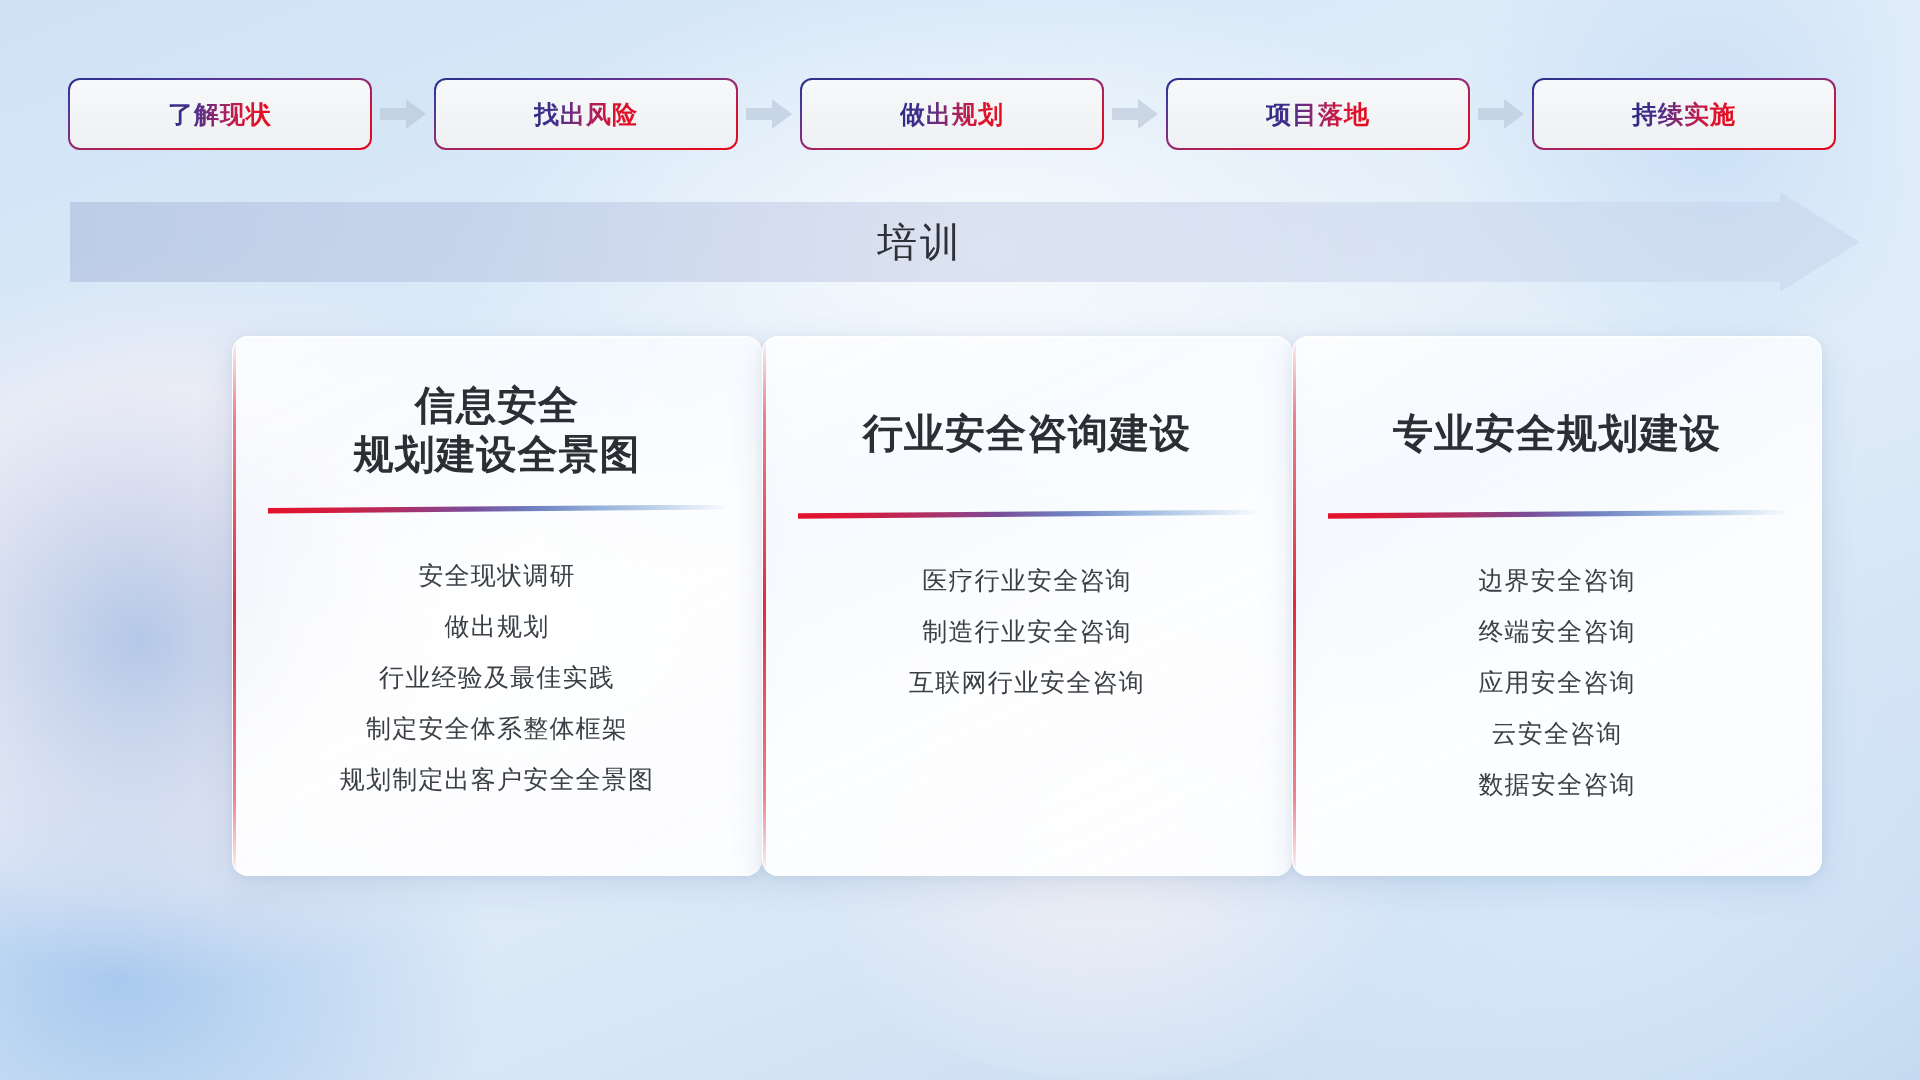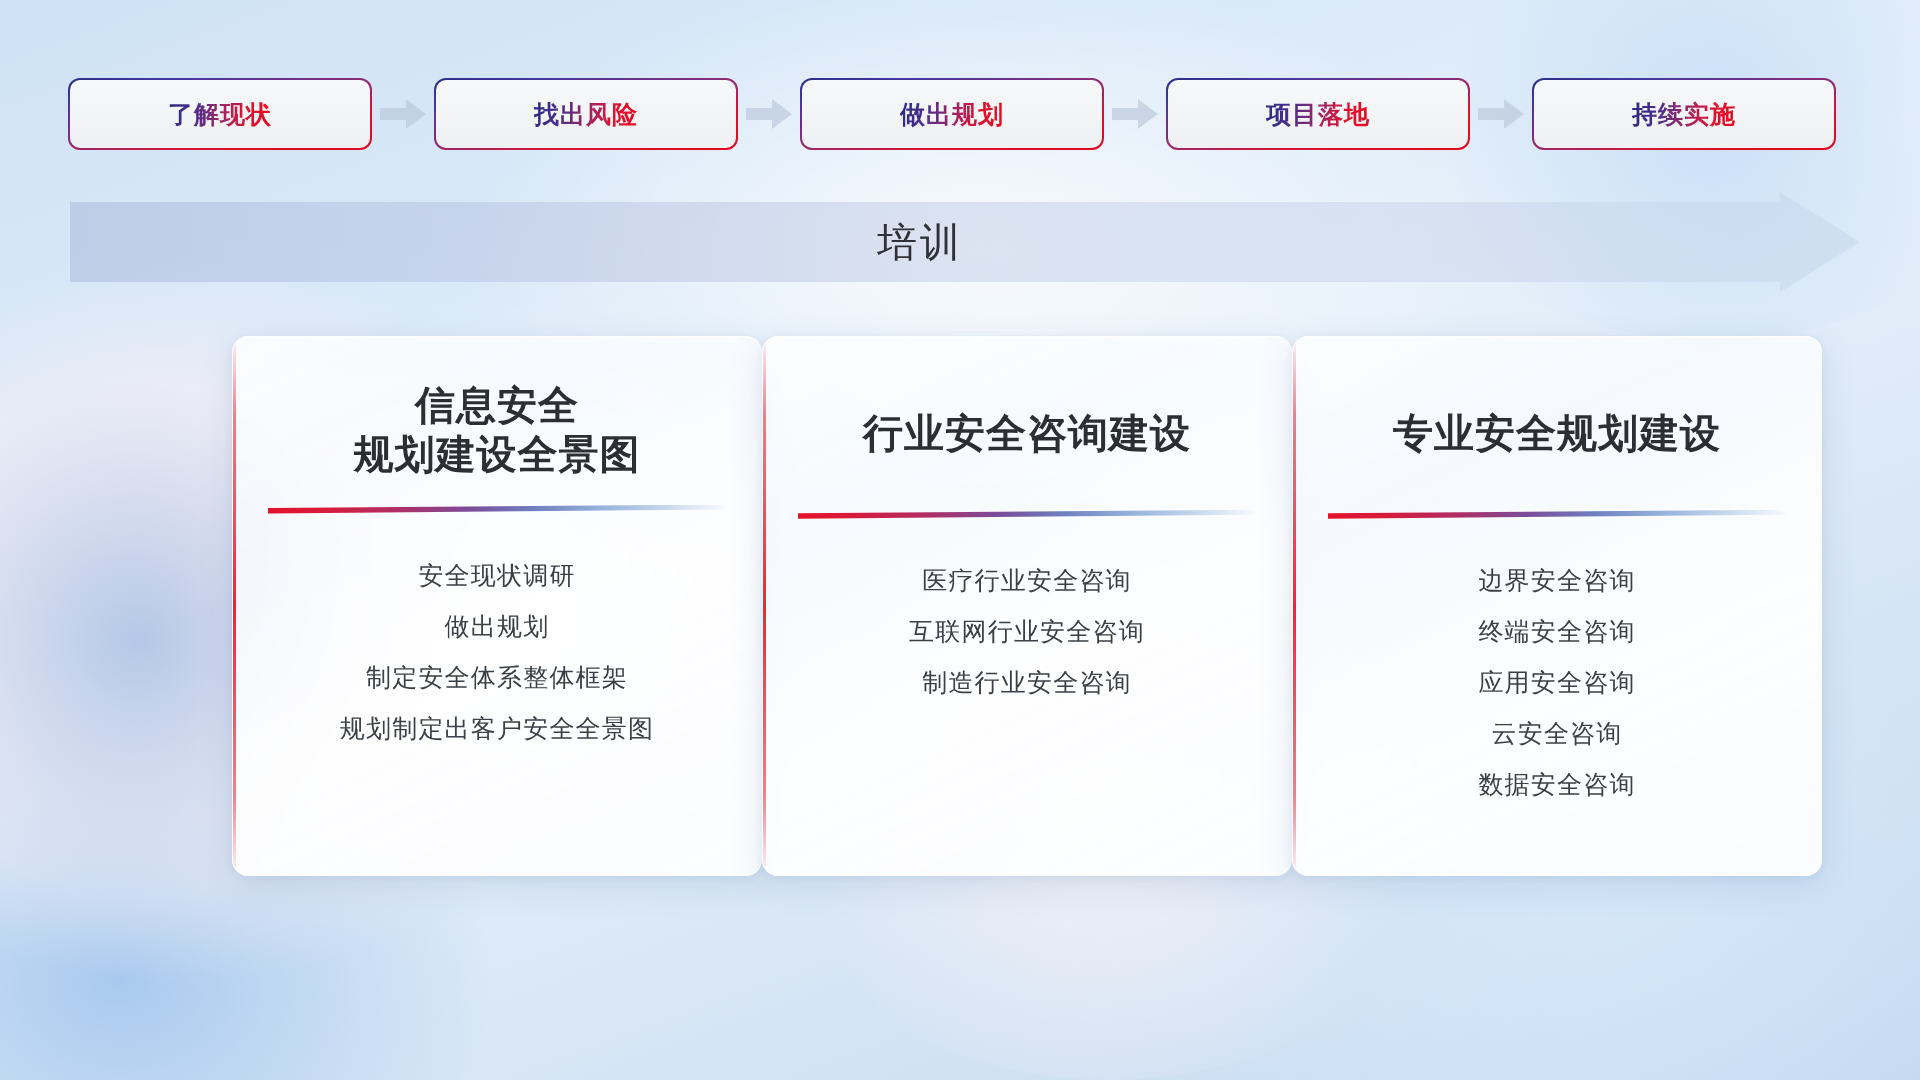--- a/index.html
+++ b/index.html
@@ -308,34 +308,35 @@
 
     <div class="card">
       <div class="card-title two-line">信息安全
 规划建设全景图</div>
       <div class="card-divider">
         <div class="bar"></div>
       </div>
       <div class="card-list">
         <div class="card-list-item">安全现状调研</div>
         <div class="card-list-item">做出规划</div>
+        <div class="card-list-item">行业经验及最佳实践</div>
         <div class="card-list-item">制定安全体系整体框架</div>
         <div class="card-list-item">规划制定出客户安全全景图</div>
       </div>
     </div>
 
     <div class="card">
       <div class="card-title" style="margin-top:72px;">行业安全咨询建设</div>
       <div class="card-divider" style="margin-top:52px;">
         <div class="bar"></div>
       </div>
       <div class="card-list">
         <div class="card-list-item">医疗行业安全咨询</div>
+        <div class="card-list-item">制造行业安全咨询</div>
         <div class="card-list-item">互联网行业安全咨询</div>
-        <div class="card-list-item">制造行业安全咨询</div>
       </div>
     </div>
 
     <div class="card">
       <div class="card-title" style="margin-top:72px;">专业安全规划建设</div>
       <div class="card-divider" style="margin-top:52px;">
         <div class="bar"></div>
       </div>
       <div class="card-list">
         <div class="card-list-item">边界安全咨询</div>

